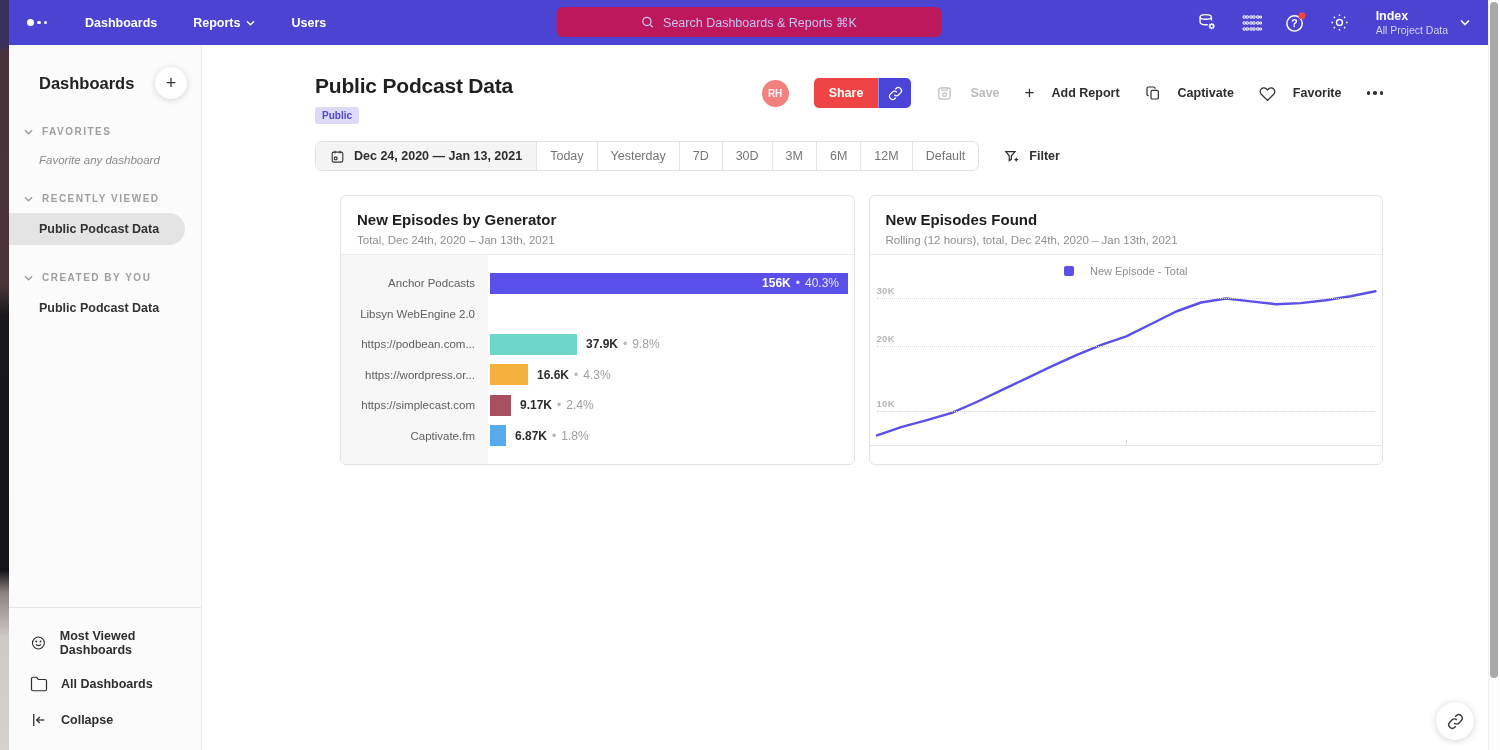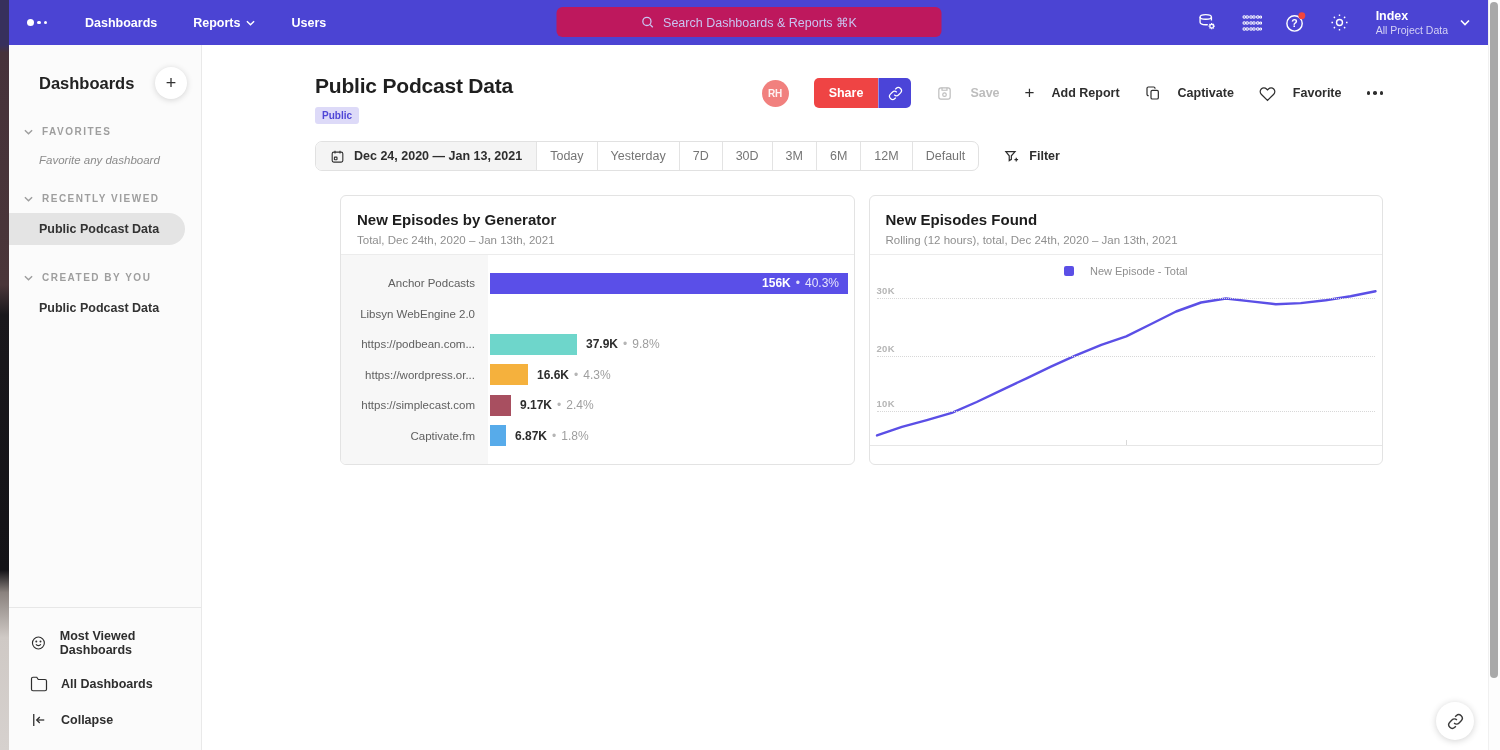--- a/index.html
+++ b/index.html
@@ -442,21 +442,21 @@
               <span class="legend-swatch" style="background: rgb(91, 79, 230);"></span>
               <span>New Episode - Total</span>
             </div>
             <div class="line-plot">
               <svg class="line-svg" viewBox="0 0 520 164" preserveAspectRatio="none">
                 <polyline fill="none" stroke-width="2.4" stroke-linejoin="round" stroke-linecap="round" vector-effect="non-scaling-stroke" points="0.0,154.4 26.0,145.9 52.0,139.1 78.0,131.8 104.0,121.0 130.0,109.1 156.0,97.3 182.0,85.4 208.0,74.1 234.0,63.9 260.0,55.4 286.0,43.0 312.0,30.5 338.0,21.5 364.0,17.5 390.0,20.4 416.0,23.2 442.0,22.1 468.0,19.2 494.0,15.3 520.0,10.2" stroke="#5B4FE6"></polyline>
               </svg>
             <div class="gridline" style="top: 17px;">
                   <span class="gl-label">30K</span>
                 </div>
-                <div class="gridline" style="top: 75px;">
+                <div class="gridline" style="top: 65px;">
                   <span class="gl-label">20K</span>
                 </div>
                 <div class="gridline" style="top: 130.1px;">
                   <span class="gl-label">10K</span>
                 </div>
               </div>
             <div class="axis"></div>
             <div class="tick-center"></div>
           </div>
         </div>

